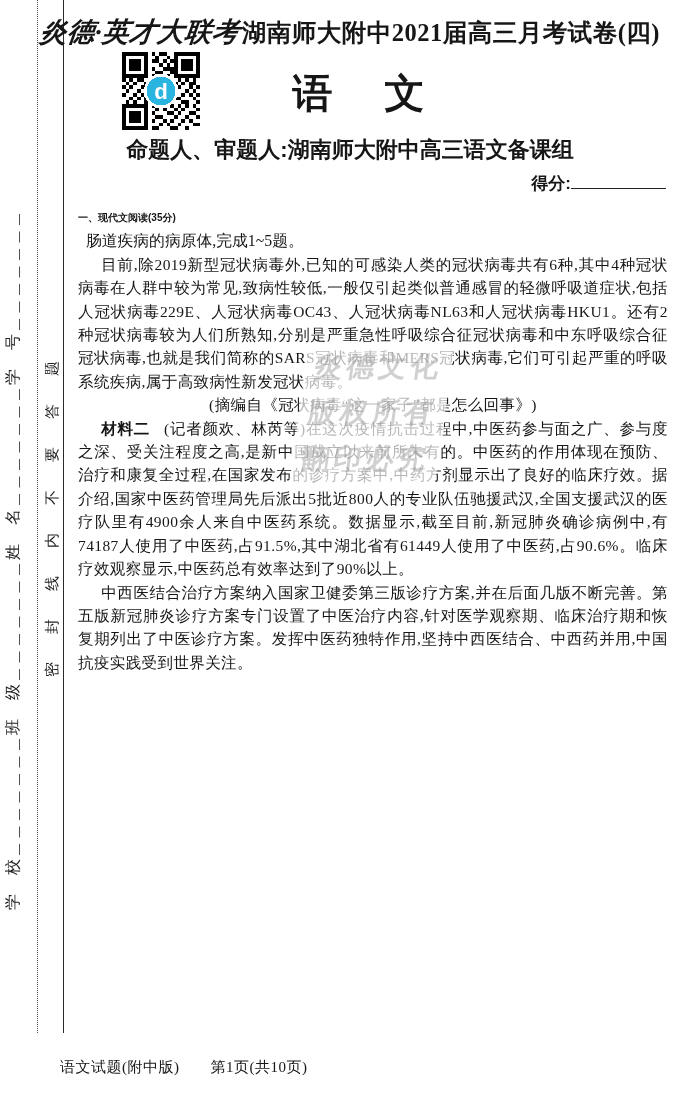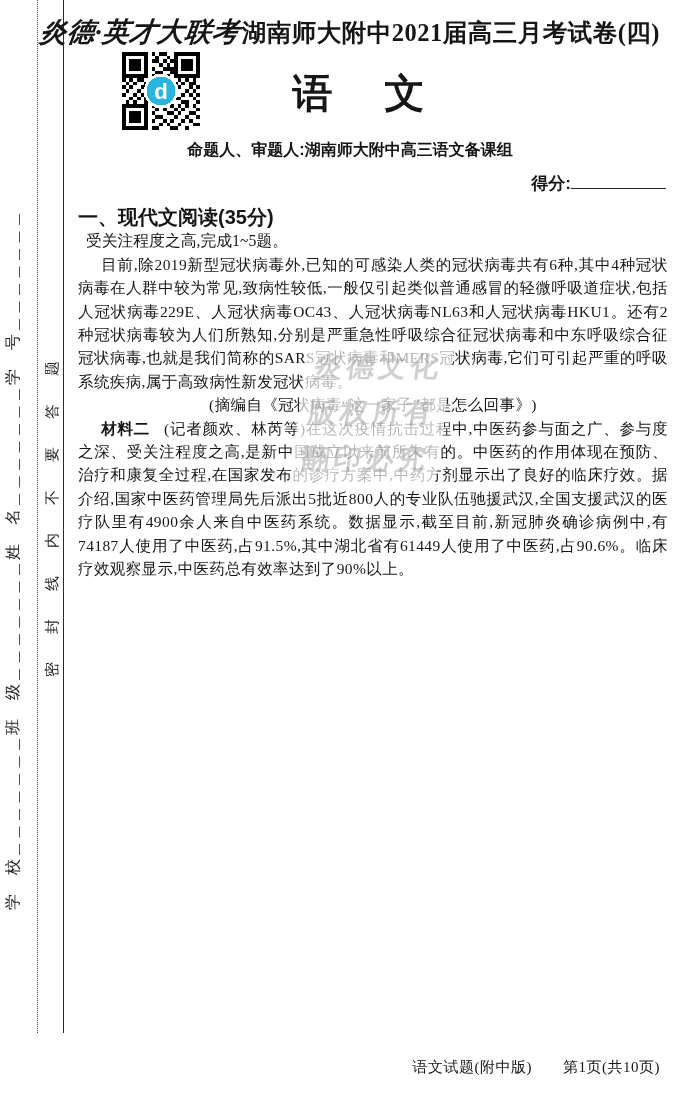--- a/index.html
+++ b/index.html
@@ -29,32 +29,32 @@
   
   .header { position:relative; padding-top:14px; }
   .main-title { text-align:center; font-weight:bold; font-size:24.5px; white-space:nowrap; letter-spacing:0.5px; }
   .brush { display:inline-block; font-size:27px; font-style:italic; transform:skewX(-6deg); margin-right:2px; }
   .qr { position:absolute; left:118px; top:52px; width:86px; height:78px; }
   .subject-title {
     text-align:center; margin-top:20px; font-size:40px; line-height:46px; font-weight:900;
     font-family:"Liberation Sans","DejaVu Sans",sans-serif; letter-spacing:6px;padding-left:23px;
   }
   .committee {
-    text-align:center; margin-top:22px; font-size:16px; line-height:23px; font-weight:bold;
+    text-align:center; margin-top:22px; font-size:22px; line-height:23px; font-weight:bold;
     font-family:"Liberation Sans","DejaVu Sans",sans-serif;
   }
   .score-row { margin:10px 34px 0 78px; text-align:right; height:23px; }
   .score-label { font-weight:bold; font-size:17px; font-family:"Liberation Sans","DejaVu Sans",sans-serif; }
   .score-blank { display:inline-block; width:95px; height:18px; border-bottom:1.5px solid #222; vertical-align:baseline; }
   .exam-info { text-align:center; font-size:16.5px; line-height:24px; }
 
   
   .content { margin:12px 32px 0 78px; }
   .h1 {
-    font-size:20px; line-height:23.4px; font-weight:bold;
+    font-size:10px; line-height:23.4px; font-weight:bold;
     font-family:"Liberation Sans","DejaVu Sans",sans-serif;
   }
   .sub { font-size:15.8px; line-height:23.4px; text-indent:0.5em; }
   .para {
     font-size:15.5px; line-height:23.4px; text-align:justify; text-indent:1.5em;
     letter-spacing:0.4px;
   }
   .material-label {
     font-weight:bold; font-family:"Liberation Sans","DejaVu Sans",sans-serif;
     margin-right:14px;
@@ -69,21 +69,21 @@
     transform:skewX(-8deg);
   }
   .watermark .wm-line {
     font-size:28px; font-weight:bold; letter-spacing:4px; white-space:nowrap;
     color:rgba(150,150,150,0.45);
   }
 
   
   .footer {
     position:absolute; left:60px; right:40px; top:1058px;
-    text-align:right; font-size:15px; letter-spacing:0.5px;
+    text-align:left; font-size:15px; letter-spacing:0.5px;
   }
 </style>
 </head>
 <body>
 
 <div class="page">
 
   <div class="rule-dotted"></div>
   <div class="rule-solid"></div>
   <div class="student-fields">学　校＿＿＿＿＿＿＿班　级＿＿＿＿＿＿＿姓　名＿＿＿＿＿＿＿学　号＿＿＿＿＿＿＿</div>
@@ -118,26 +118,27 @@
 
     <div class="subject-title">语　文</div>
     <div class="committee">命题人、审题人:湖南师大附中高三语文备课组</div>
     <div class="score-row">
       <span class="score-label">得分:</span><span class="score-blank"></span>
     </div>
   </div>
 
   <div class="content">
     <div class="h1">一、现代文阅读(35分)</div>
-    <div class="sub">受关注程度之高,完成1~5题。</div>
+    <div class="sub">肠道疾病的病原体,完成1~5题。</div>
 
     <p class="para">目前,除2019新型冠状病毒外,已知的可感染人类的冠状病毒共有6种,其中4种冠状病毒在人群中较为常见,致病性较低,一般仅引起类似普通感冒的轻微呼吸道症状,包括人冠状病毒229E、人冠状病毒OC43、人冠状病毒NL63和人冠状病毒HKU1。还有2种冠状病毒较为人们所熟知,分别是严重急性呼吸综合征冠状病毒和中东呼吸综合征冠状病毒,也就是我们简称的SARS冠状病毒和MERS冠状病毒,它们可引起严重的呼吸系统疾病,属于高致病性新发冠状病毒。</p>
     <p class="source-line">(摘编自《冠状病毒“这一家子”都是怎么回事》)</p>
 
     <p class="para"><span class="material-label">材料二</span><span>(记者颜欢、林芮等)在这次疫情抗击过程中,中医药参与面之广、参与度之深、受关注程度之高,是新中国成立以来前所未有的。中医药的作用体现在预防、治疗和康复全过程,在国家发布的诊疗方案中,中药方剂显示出了良好的临床疗效。据介绍,国家中医药管理局先后派出5批近800人的专业队伍驰援武汉,全国支援武汉的医疗队里有4900余人来自中医药系统。数据显示,截至目前,新冠肺炎确诊病例中,有74187人使用了中医药,占91.5%,其中湖北省有61449人使用了中医药,占90.6%。临床疗效观察显示,中医药总有效率达到了90%以上。</span></p>
+    <p class="para">中西医结合治疗方案纳入国家卫健委第三版诊疗方案,并在后面几版不断完善。第五版新冠肺炎诊疗方案专门设置了中医治疗内容,针对医学观察期、临床治疗期和恢复期列出了中医诊疗方案。发挥中医药独特作用,坚持中西医结合、中西药并用,中国抗疫实践受到世界关注。</p>
   </div>
 
   <div class="watermark">
     <div class="wm-line">炎德文化</div>
     <div class="wm-line">版权所有</div>
     <div class="wm-line">翻印必究</div>
   </div>
 
   <div class="footer">语文试题(附中版)　　第1页(共10页)</div>
 </div>

